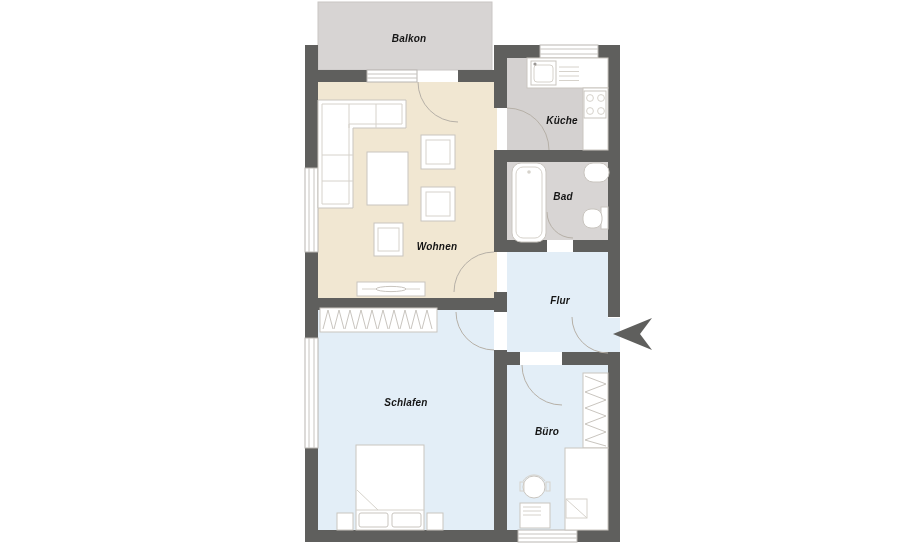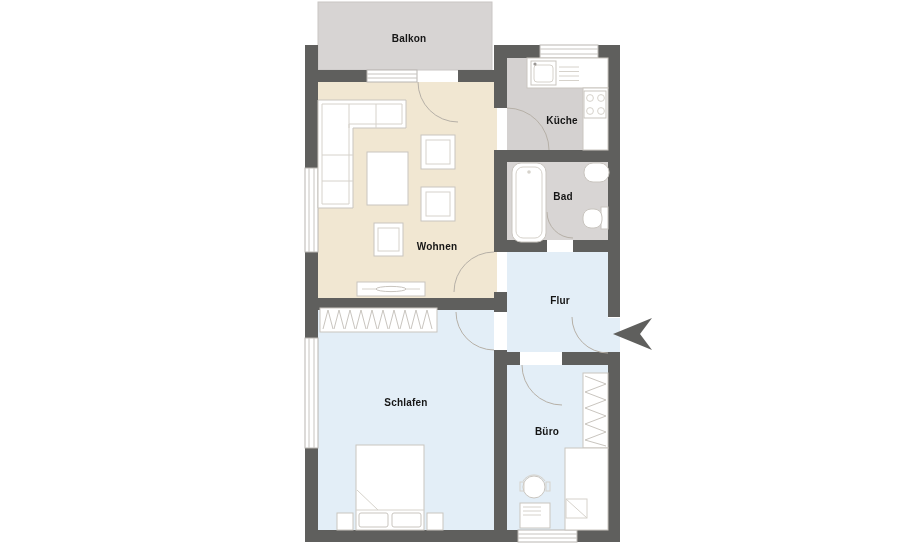--- a/index.html
+++ b/index.html
@@ -1,16 +1,16 @@
 <!DOCTYPE html>
 <html><head>
 <meta charset="utf-8">
 <style>
   html,body{margin:0;padding:0;background:#ffffff;}
-  .stage{position:relative;width:912px;height:548px;background:#fff;overflow:hidden;}
+  .stage{position:relative;width:912px;height:548px;background:#fff;overflow:hidden;font-style:italic;}
   svg{display:block;}
   .wall{fill:#5f5f5d;stroke:none;}
   .balcony-rect{stroke:#c9c6c4;stroke-width:1;}
   .furn{fill:#ffffff;stroke:#c9c5bf;stroke-width:1;}
   .furn-thin{fill:none;stroke:#d6d2cb;stroke-width:1;}
   .door-arc{fill:none;stroke:#b6b0a7;stroke-width:1;}
   .win{fill:#ffffff;stroke:#b9b6b2;stroke-width:1;}
   .win-line{stroke:#c7c4c0;stroke-width:1;fill:none;}
   .room-label{font-family:"Liberation Sans",sans-serif;font-size:10px;font-weight:bold;fill:#151515;letter-spacing:.2px;}
   .zig{fill:none;stroke:#c9c5bf;stroke-width:1;}

